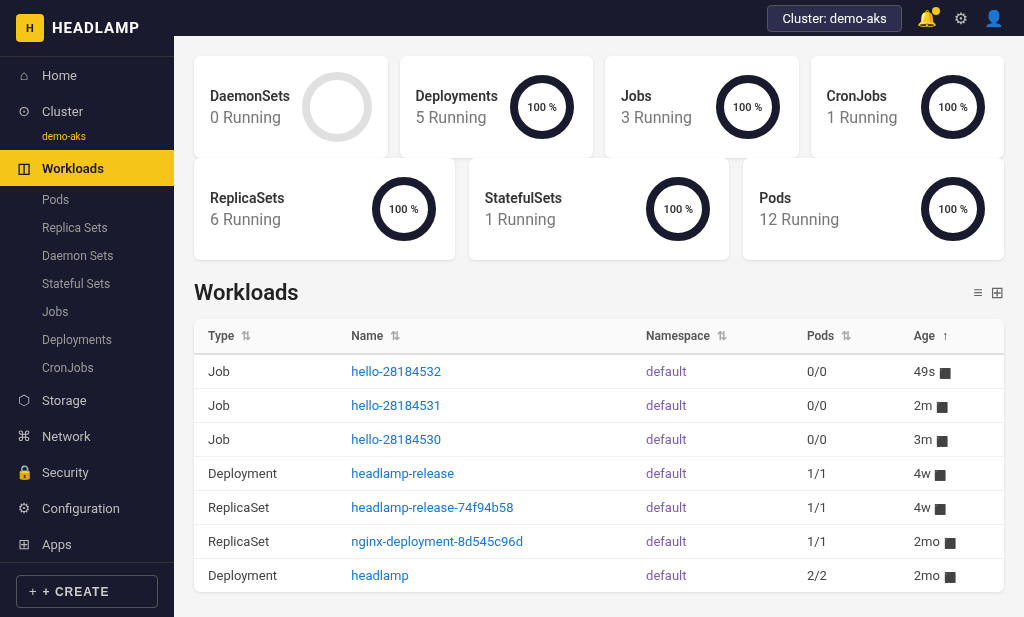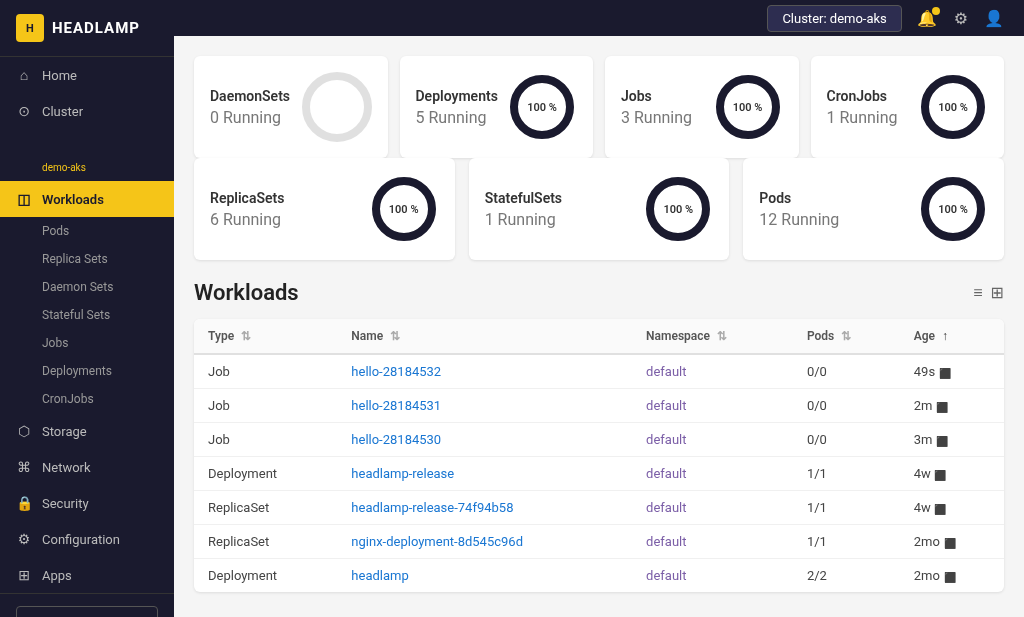--- a/index.html
+++ b/index.html
@@ -38,21 +38,21 @@
     }
     .sidebar-item.active { background: #f5c518; color: #1a1a2e; font-weight: 600; }
     .sidebar-item .icon { font-size: 14px; width: 16px; text-align: center; }
 
     .sidebar-sub-item {
       display: flex; align-items: center; padding: 7px 16px 7px 42px;
       cursor: pointer; color: #999; font-size: 12px;
     }
 
     .sidebar-cluster-label {
-      font-size: 10px; color: #f5c518; padding: 2px 16px 8px 42px; margin-top: 31px;
+      font-size: 10px; color: #f5c518; padding: 2px 16px 8px 42px;
     }
 
     .sidebar-bottom {
       margin-top: auto;
       padding: 12px 16px;
       border-top: 1px solid #333;
     }
     .create-btn {
       width: 100%; background: transparent; border: 1px solid #555;
       color: #ccc; padding: 8px 12px; border-radius: 4px; cursor: pointer;

